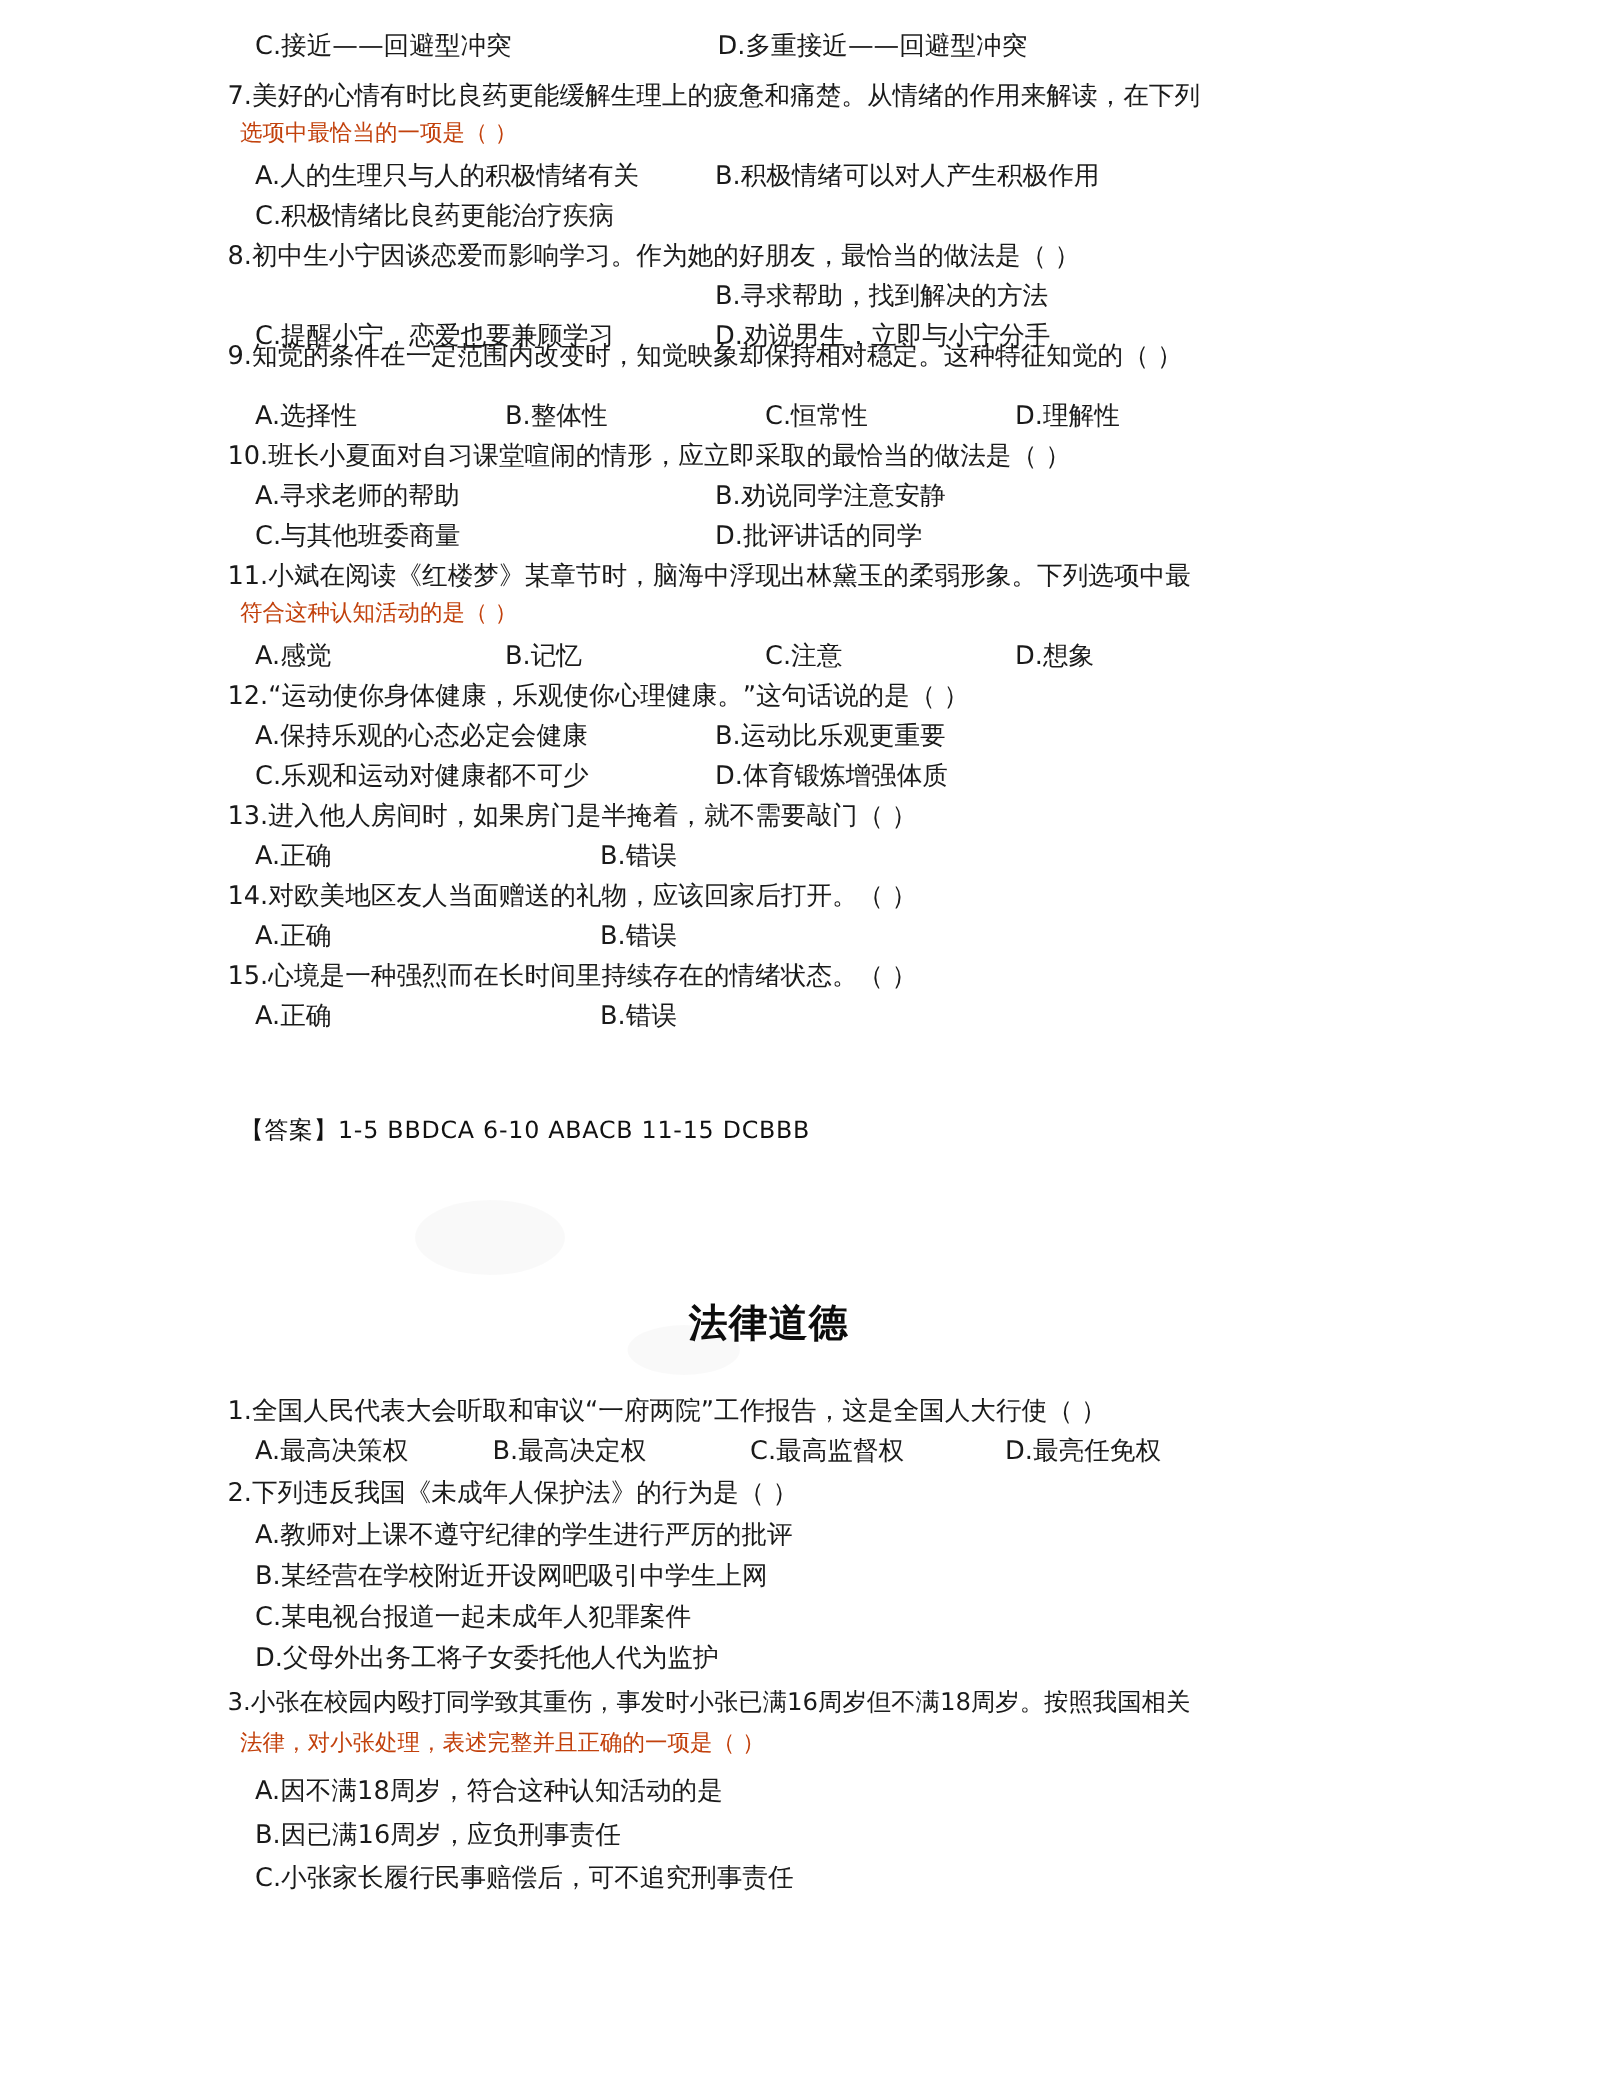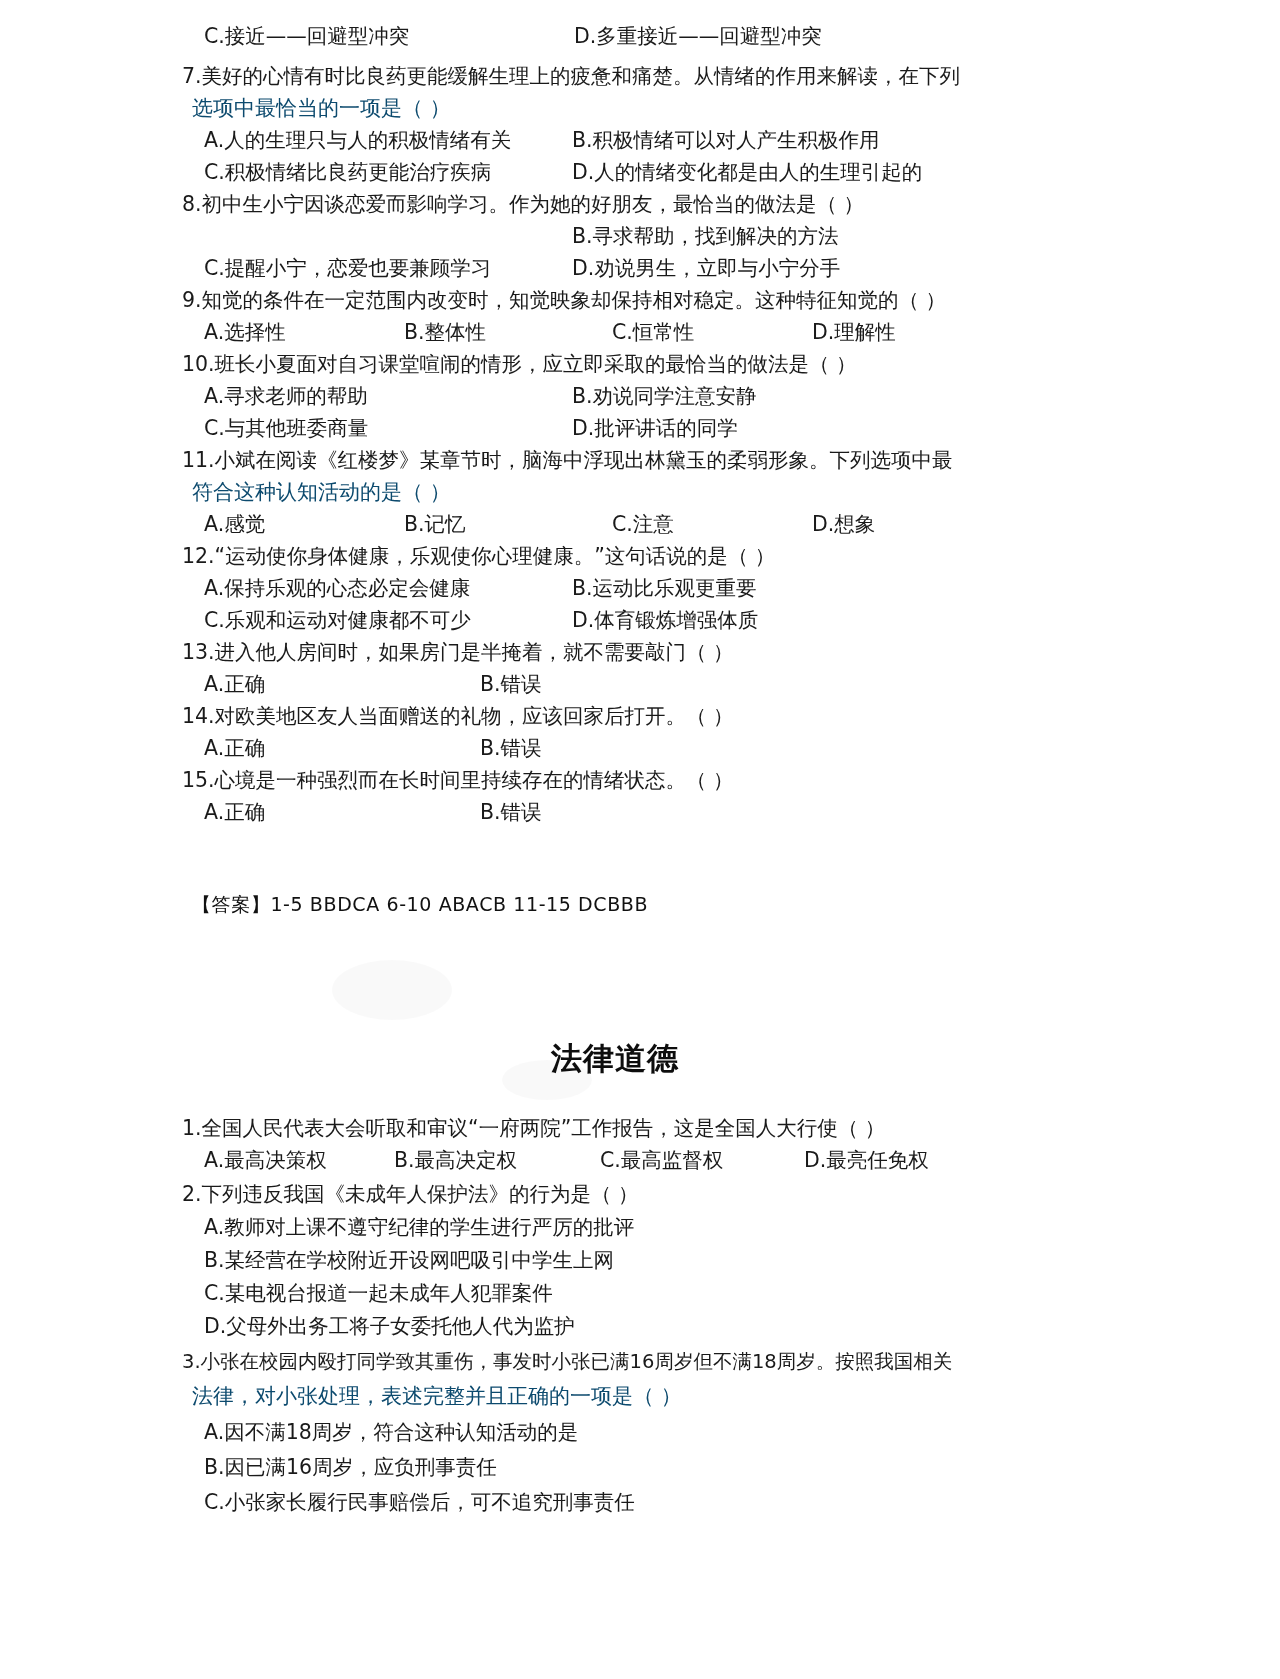--- a/index.html
+++ b/index.html
@@ -39,22 +39,22 @@
   .stem {
     position: absolute;
     left: 0px;
     font-size: 20.5px;
     color: #1a1a1a;
     white-space: nowrap;
   }
   .cont {
     position: absolute;
     left: 12px;
-    font-size: 21px;
-    color: #0c4a6e;
+    font-size: 18px;
+    color: #c2410c;
     white-space: nowrap;
   }
   .opt {
     position: absolute;
     font-size: 20.5px;
     color: #1a1a1a;
     white-space: nowrap;
   }
   .indent1 { left: 22px; }
   .col2-a { left: 22px; }
@@ -106,28 +106,27 @@
     <div class="smudge" style="left:320px; top:1060px; width:90px; height:40px;"></div>
 
     <div class="opt col2-a" style="top:22px;">C.接近——回避型冲突</div>
     <div class="opt" style="left:392px; top:22px;">D.多重接近——回避型冲突</div>
 
     <div class="stem" style="top:62px;">7.美好的心情有时比良药更能缓解生理上的疲惫和痛楚。从情绪的作用来解读，在下列</div>
     <div class="cont" style="left:10px; top:94px;">选项中最恰当的一项是（    ）</div>
     <div class="opt col2-a" style="top:126px;">A.人的生理只与人的积极情绪有关</div>
     <div class="opt" style="left:390px; top:126px;">B.积极情绪可以对人产生积极作用</div>
     <div class="opt col2-a" style="top:158px;">C.积极情绪比良药更能治疗疾病</div>
-    <div class="opt" style="left:390px; top:158px;">D.人的情绪变化都是由人的生理引起的</div>
 
     <div class="stem" style="top:190px;">8.初中生小宁因谈恋爱而影响学习。作为她的好朋友，最恰当的做法是（    ）</div>
     <div class="opt" style="left:390px; top:222px;">B.寻求帮助，找到解决的方法</div>
     <div class="opt col2-a" style="top:254px;">C.提醒小宁，恋爱也要兼顾学习</div>
     <div class="opt" style="left:390px; top:254px;">D.劝说男生，立即与小宁分手</div>
 
-    <div class="stem" style="top:286px;">9.知觉的条件在一定范围内改变时，知觉映象却保持相对稳定。这种特征知觉的（    ）</div>
+    <div class="stem" style="top:270px;">9.知觉的条件在一定范围内改变时，知觉映象却保持相对稳定。这种特征知觉的（    ）</div>
     <div class="opt col4-a" style="top:318px;">A.选择性</div>
     <div class="opt col4-b" style="top:318px;">B.整体性</div>
     <div class="opt col4-c" style="top:318px;">C.恒常性</div>
     <div class="opt col4-d" style="top:318px;">D.理解性</div>
 
     <div class="stem" style="top:350px;">10.班长小夏面对自习课堂喧闹的情形，应立即采取的最恰当的做法是（    ）</div>
     <div class="opt col2-a" style="top:382px;">A.寻求老师的帮助</div>
     <div class="opt" style="left:390px; top:382px;">B.劝说同学注意安静</div>
     <div class="opt col2-a" style="top:414px;">C.与其他班委商量</div>
     <div class="opt" style="left:390px; top:414px;">D.批评讲话的同学</div>

